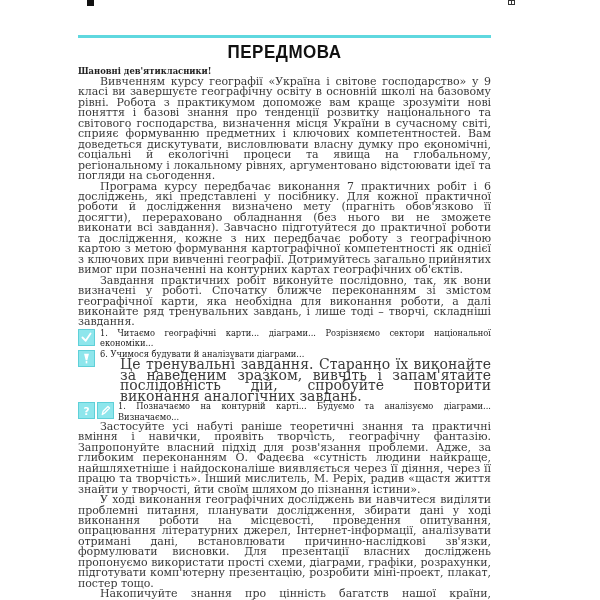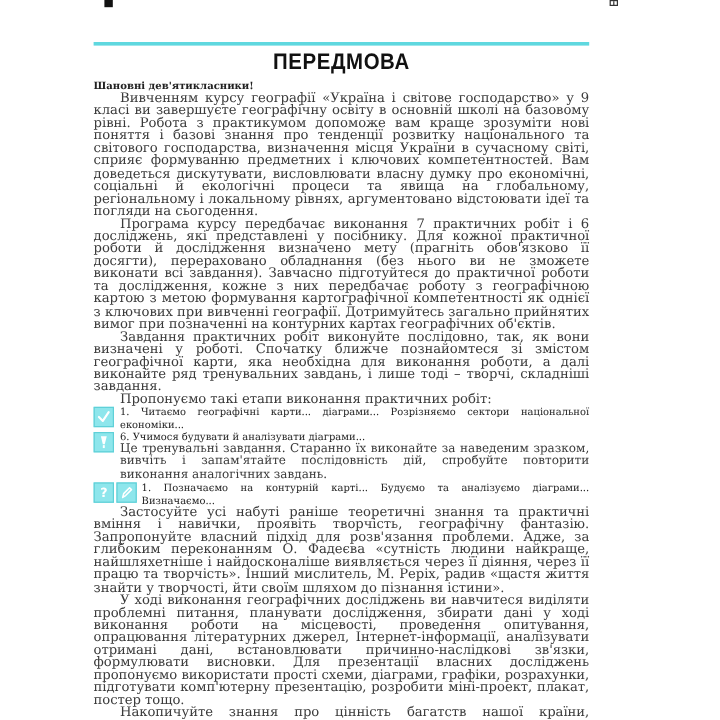--- a/index.html
+++ b/index.html
@@ -10,43 +10,42 @@
   .corner-mark-right::after { content: ""; position: absolute; left: 2px; top: 0; width: 1px; height: 4px; background: #333; }
   .page { position: absolute; left: 78px; top: 35px; width: 413px; }
   .rule-top { height: 3px; background: #5fd8df; width: 100%; }
   .title { text-align: center; font-family: "Liberation Sans", "DejaVu Sans", sans-serif; font-weight: 900;
            font-size: 17px; letter-spacing: 0.5px; color: #111; margin-top: 3px; line-height: 22px; transform: scaleY(1.1); }
   .greeting { text-align: left; font-weight: bold; font-size: 8.4px; color: #222; margin-top: 3px; line-height: 11px; }
   p.par { margin: 0; font-size: 11px; line-height: 10.45px; text-align: justify; text-indent: 22px; letter-spacing: -0.05px; }
   .stage { position: relative; padding-left: 22px; }
   .stage.two-icons { padding-left: 40px; }
   .stage-title { font-weight: normal; font-size: 8.3px; line-height: 10.45px; color: #222; text-align: justify; }
-  .stage-text { font-size: 10px; line-height: 10.45px; text-align: justify; }
+  .stage-text { font-size: 14px; line-height: 10.45px; text-align: justify; margin-left: 20px; }
   .icon-box { position: absolute; top: 1px; width: 17px; height: 17px; background: #8ee6ec; border: 1px solid #5fd0d8;
               box-sizing: border-box; display: flex; align-items: center; justify-content: center; }
   .icon-box svg { width: 13px; height: 13px; }
   .rule-bottom { height: 3px; background: #5fd8df; width: 100%; margin-top: 1px; }
   .page-number { text-align: right; font-family: "Liberation Sans", "DejaVu Sans", sans-serif; font-weight: bold;
                  font-size: 9px; color: #222; margin-top: 2px; padding-right: 2px; }
 </style>
 </head>
 <body>
 
 <div class="corner-mark-left"></div>
 <div class="corner-mark-right"></div>
 
 <div class="page">
   <div class="rule-top"></div>
   <div class="title">ПЕРЕДМОВА</div>
   <div class="greeting">Шановні дев'ятикласники!</div>
 
   <p class="par">Вивченням курсу географії «Україна і світове господарство» у 9 класі ви завершуєте географічну освіту в основній школі на базовому рівні. Робота з практикумом допоможе вам краще зрозуміти нові поняття і базові знання про тенденції розвитку національного та світового господарства, визначення місця України в сучасному світі, сприяє формуванню предметних і ключових компетентностей. Вам доведеться дискутувати, висловлювати власну думку про економічні, соціальні й екологічні процеси та явища на глобальному, регіональному і локальному рівнях, аргументовано відстоювати ідеї та погляди на сьогодення.</p>
   <p class="par">Програма курсу передбачає виконання 7 практичних робіт і 6 досліджень, які представлені у посібнику. Для кожної практичної роботи й дослідження визначено мету (прагніть обов'язково її досягти), перераховано обладнання (без нього ви не зможете виконати всі завдання). Завчасно підготуйтеся до практичної роботи та дослідження, кожне з них передбачає роботу з географічною картою з метою формування картографічної компетентності як однієї з ключових при вивченні географії. Дотримуйтесь загально прийнятих вимог при позначенні на контурних картах географічних об'єктів.</p>
-  <p class="par">Завдання практичних робіт виконуйте послідовно, так, як вони визначені у роботі. Спочатку ближче познайомтеся зі змістом географічної карти, яка необхідна для виконання роботи, а далі виконайте ряд тренувальних завдань, і лише тоді – творчі, складніші завдання.</p>
-  <p class="par">Пропонуємо такі етапи виконання практичних робіт:</p>
+  <p class="par">Завдання практичних робіт виконуйте послідовно, так, як вони визначені у роботі. Спочатку ближче переконанням зі змістом географічної карти, яка необхідна для виконання роботи, а далі виконайте ряд тренувальних завдань, і лише тоді – творчі, складніші завдання.</p>
 
   <div class="stage">
     <span class="icon-box" style="left:0">
       <svg viewBox="0 0 16 16">
           <path d="M3 8 L7 12 L13 3" stroke="#ffffff" stroke-width="2.2" fill="none" stroke-linecap="round" stroke-linejoin="round"></path>
         </svg>
     </span>
     <div class="stage-title">1. Читаємо географічні карти... діаграми... Розрізняємо сектори національної економіки...</div>
   </div>
 

